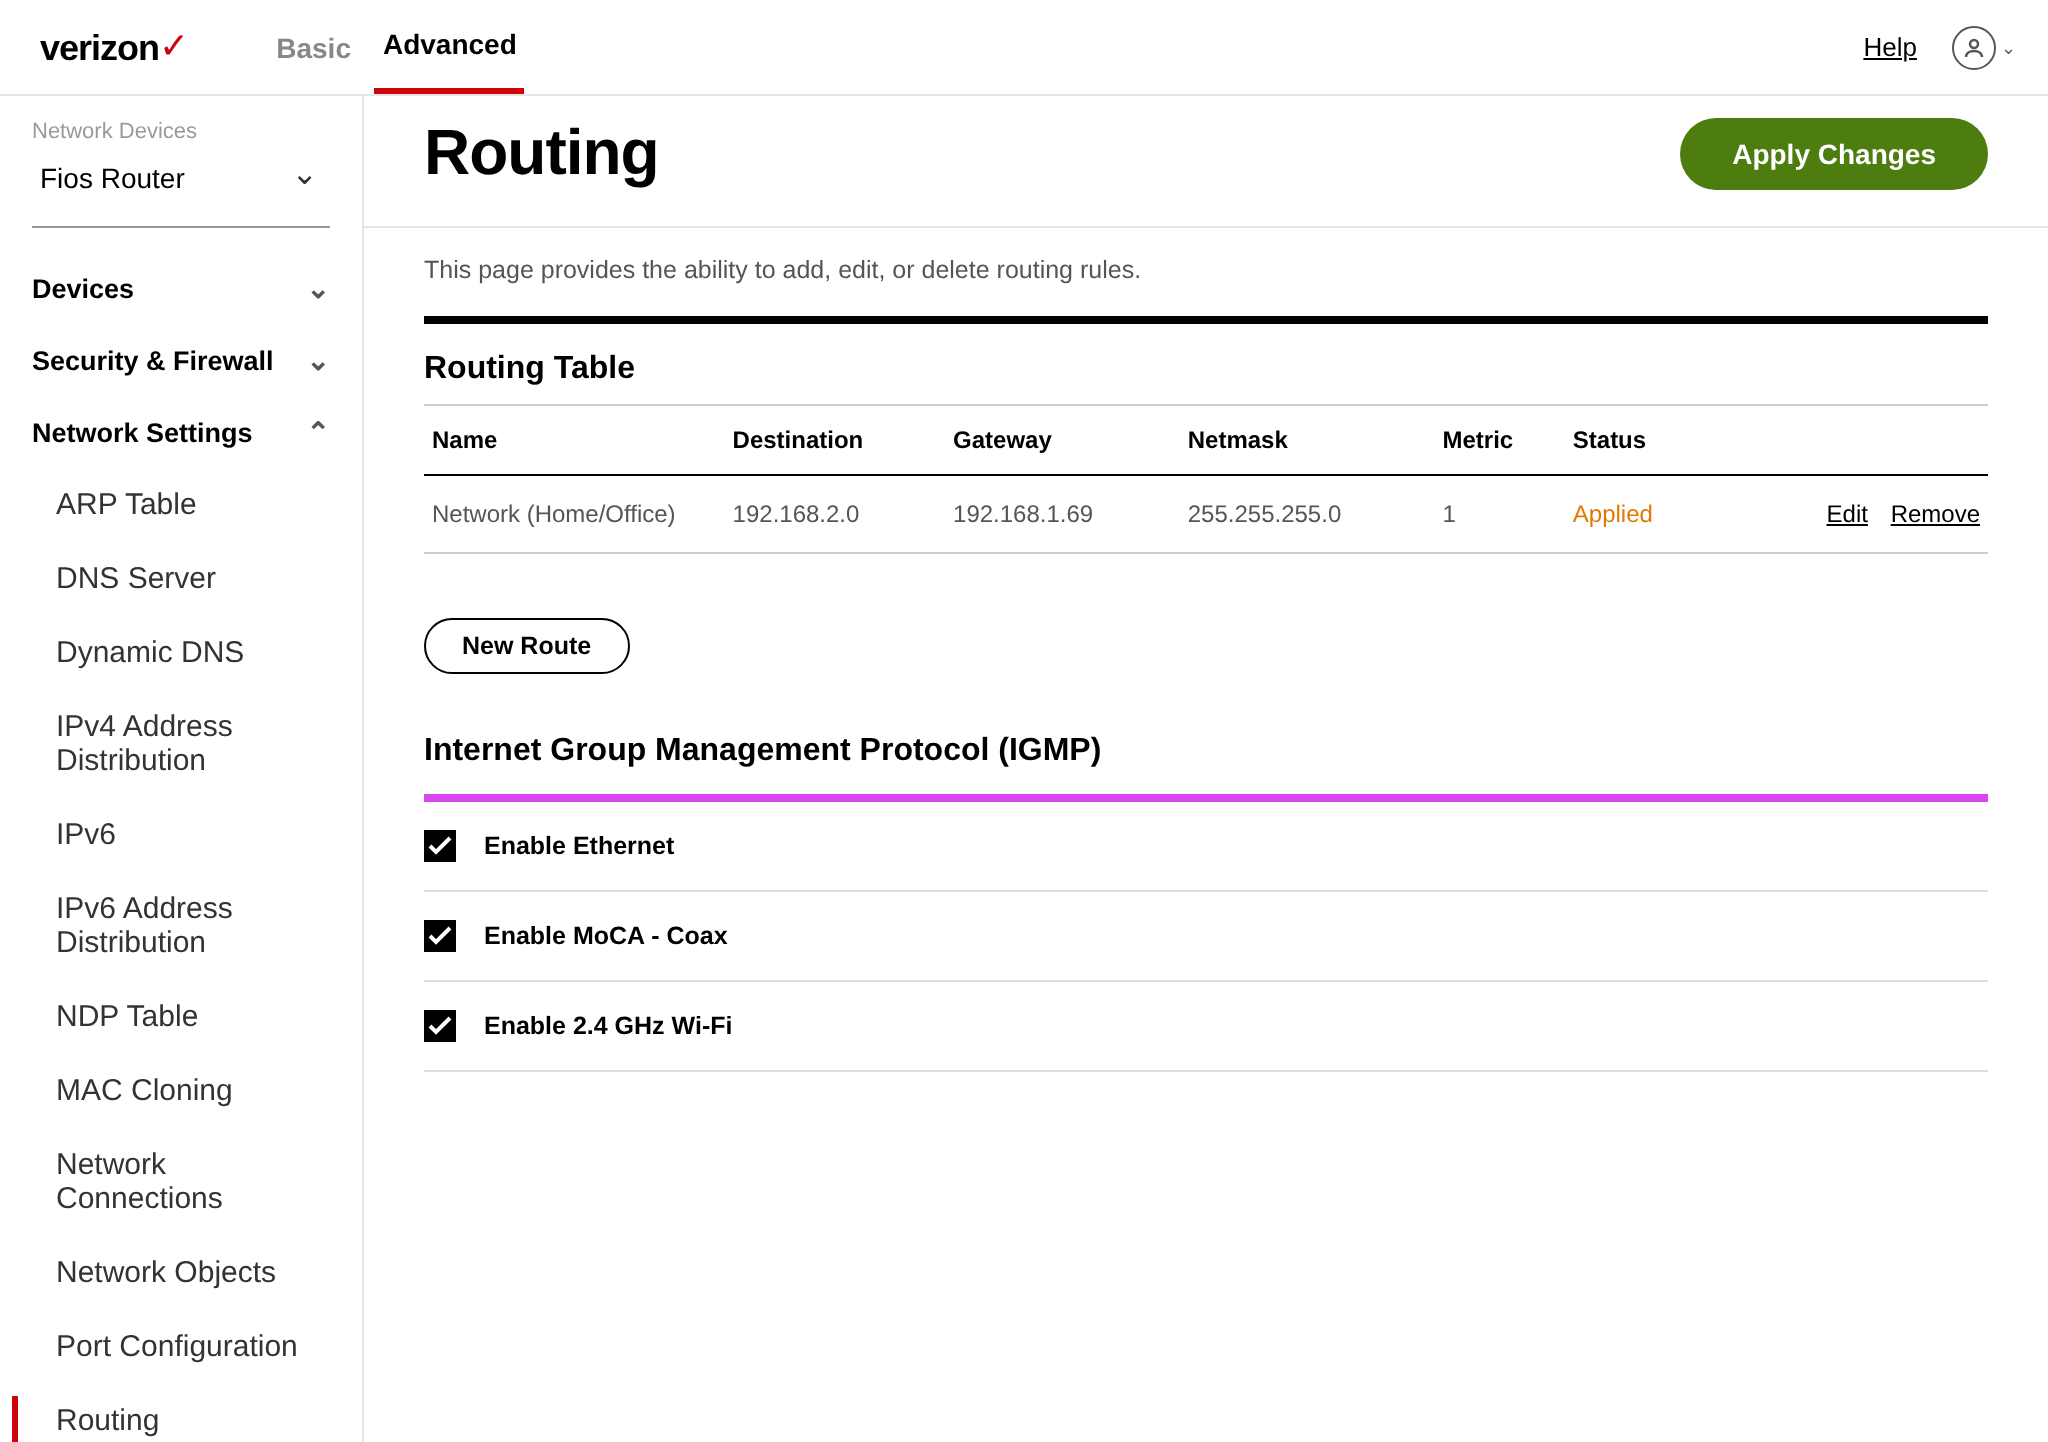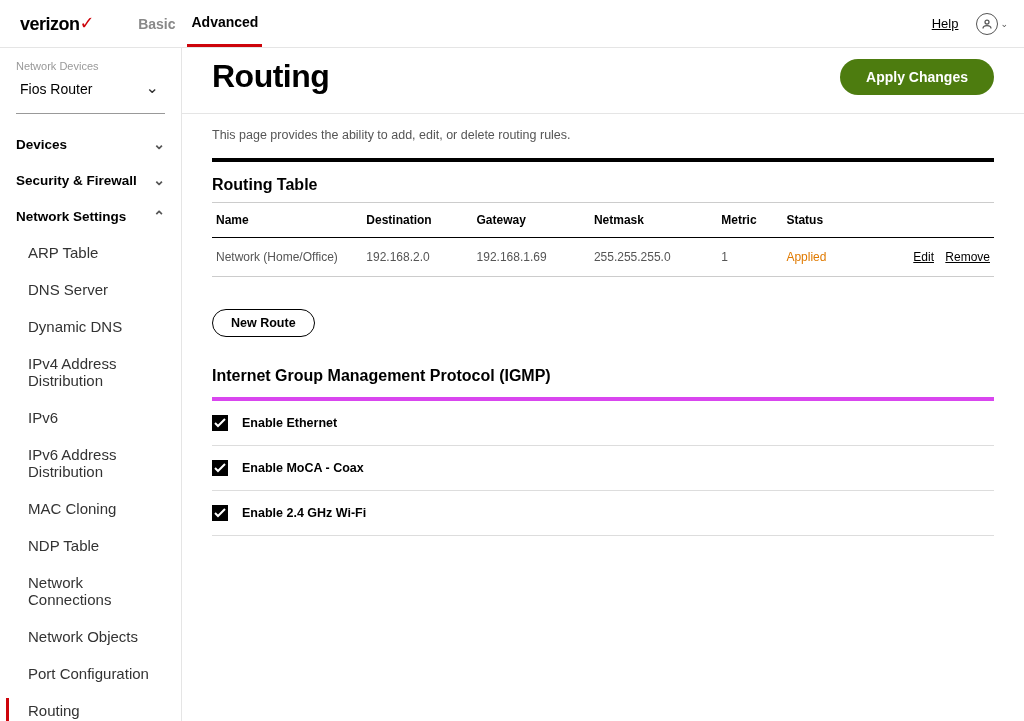--- a/index.html
+++ b/index.html
@@ -118,22 +118,22 @@
     <div class="nav-section">
       <span>Network Settings</span>
       <span class="chev">⌃</span>
     </div>
     <div class="nav-sub">ARP Table</div>
     <div class="nav-sub">DNS Server</div>
     <div class="nav-sub">Dynamic DNS</div>
     <div class="nav-sub">IPv4 Address Distribution</div>
     <div class="nav-sub">IPv6</div>
     <div class="nav-sub">IPv6 Address Distribution</div>
+    <div class="nav-sub">NDP Table</div>
     <div class="nav-sub">MAC Cloning</div>
-    <div class="nav-sub">NDP Table</div>
     <div class="nav-sub">Network Connections</div>
     <div class="nav-sub">Network Objects</div>
     <div class="nav-sub">Port Configuration</div>
     <div class="nav-sub active">Routing</div>
     <div class="nav-sub">Static NAT</div>
   </div>
 
   <div class="content">
     <div class="page-head">
       <div class="page-title">Routing</div>

